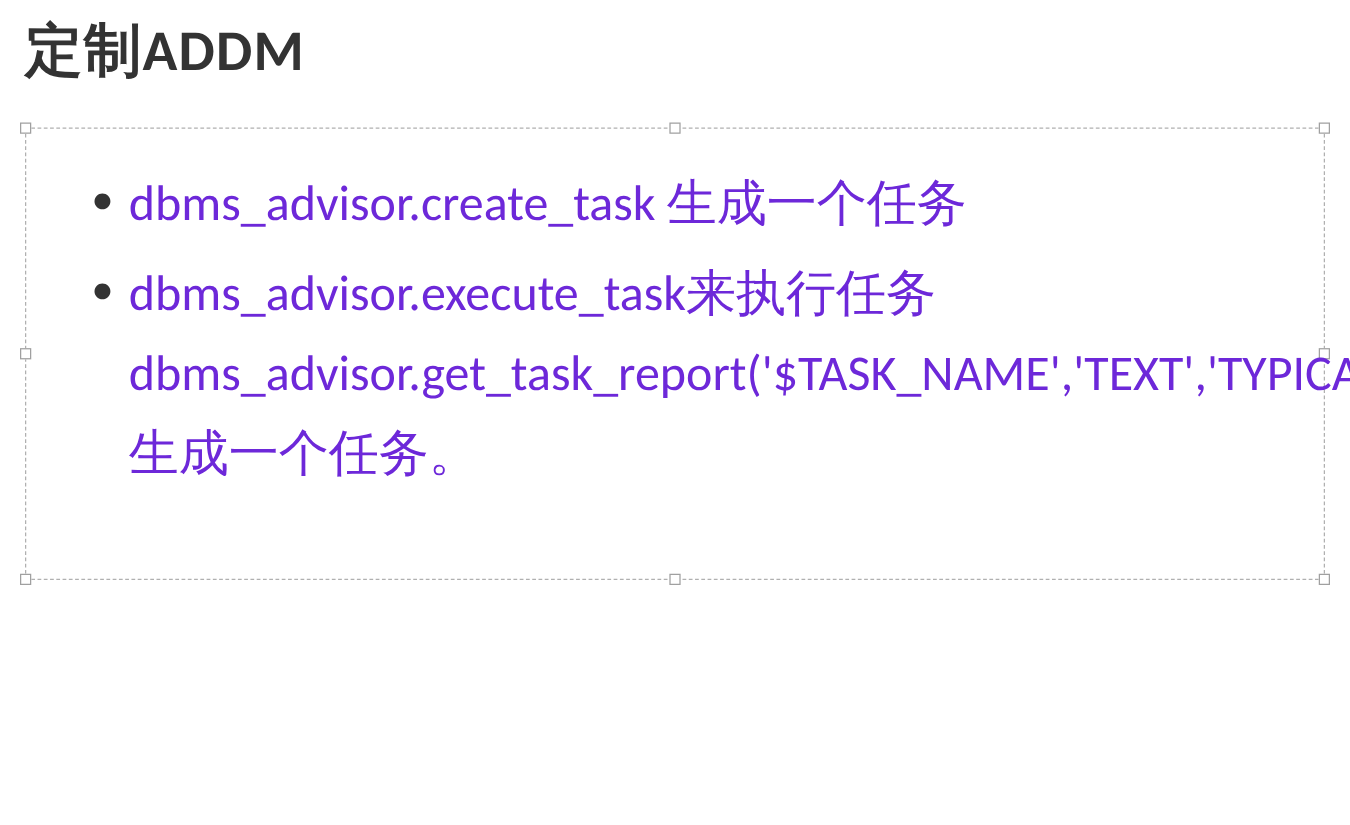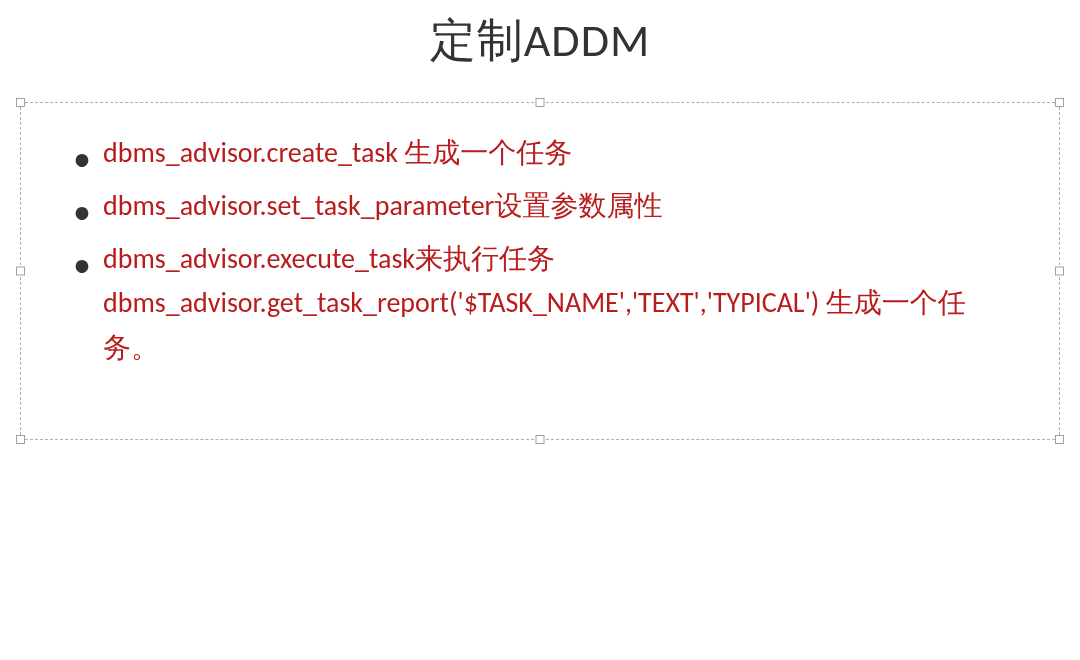--- a/index.html
+++ b/index.html
@@ -14,42 +14,41 @@
       font-family: "Calibri", "Microsoft YaHei", "SimSun", sans-serif;
       position: relative;
       overflow: hidden;
     }
     .slide {
       width: 100%;
       height: 100%;
       padding: 10px 20px 20px 20px;
     }
     .title {
-      text-align: center;
       font-size: 46px;
-      font-weight: 400;
+      font-weight: 700;
       color: #333333;
       margin-bottom: 30px;
       letter-spacing: 1px;
     }
     .content-box {
       position: relative;
       border: 1px dashed #b0b0b0;
       padding: 28px 40px 60px 40px;
       margin: 0 0px;
     }
     .bullet-list {
       list-style: none;
     }
     .bullet-item {
       position: relative;
       padding-left: 42px;
-      font-size: 28px;
+      font-size: 40px;
       line-height: 1.6;
-      color: #b91c1c;
+      color: #6d28d9;
       margin-bottom: 8px;
     }
     .bullet-item::before {
       content: "•";
       position: absolute;
       left: 12px;
       top: 0;
       font-size: 36px;
       color: #333333;
     }
@@ -78,17 +77,16 @@
     <div class="selection-handle handle-tl"></div>
     <div class="selection-handle handle-tm"></div>
     <div class="selection-handle handle-tr"></div>
     <div class="selection-handle handle-ml"></div>
     <div class="selection-handle handle-mr"></div>
     <div class="selection-handle handle-bl"></div>
     <div class="selection-handle handle-bm"></div>
     <div class="selection-handle handle-br"></div>
     <ul class="bullet-list">
       <li class="bullet-item">dbms_advisor.create_task 生成一个任务</li>
-      <li class="bullet-item">dbms_advisor.set_task_parameter设置参数属性</li>
       <li class="bullet-item">dbms_advisor.execute_task来执行任务dbms_advisor.get_task_report('$TASK_NAME','TEXT','TYPICAL') 生成一个任务。</li>
     </ul>
   </div>
 </div>
 
 </body></html>

